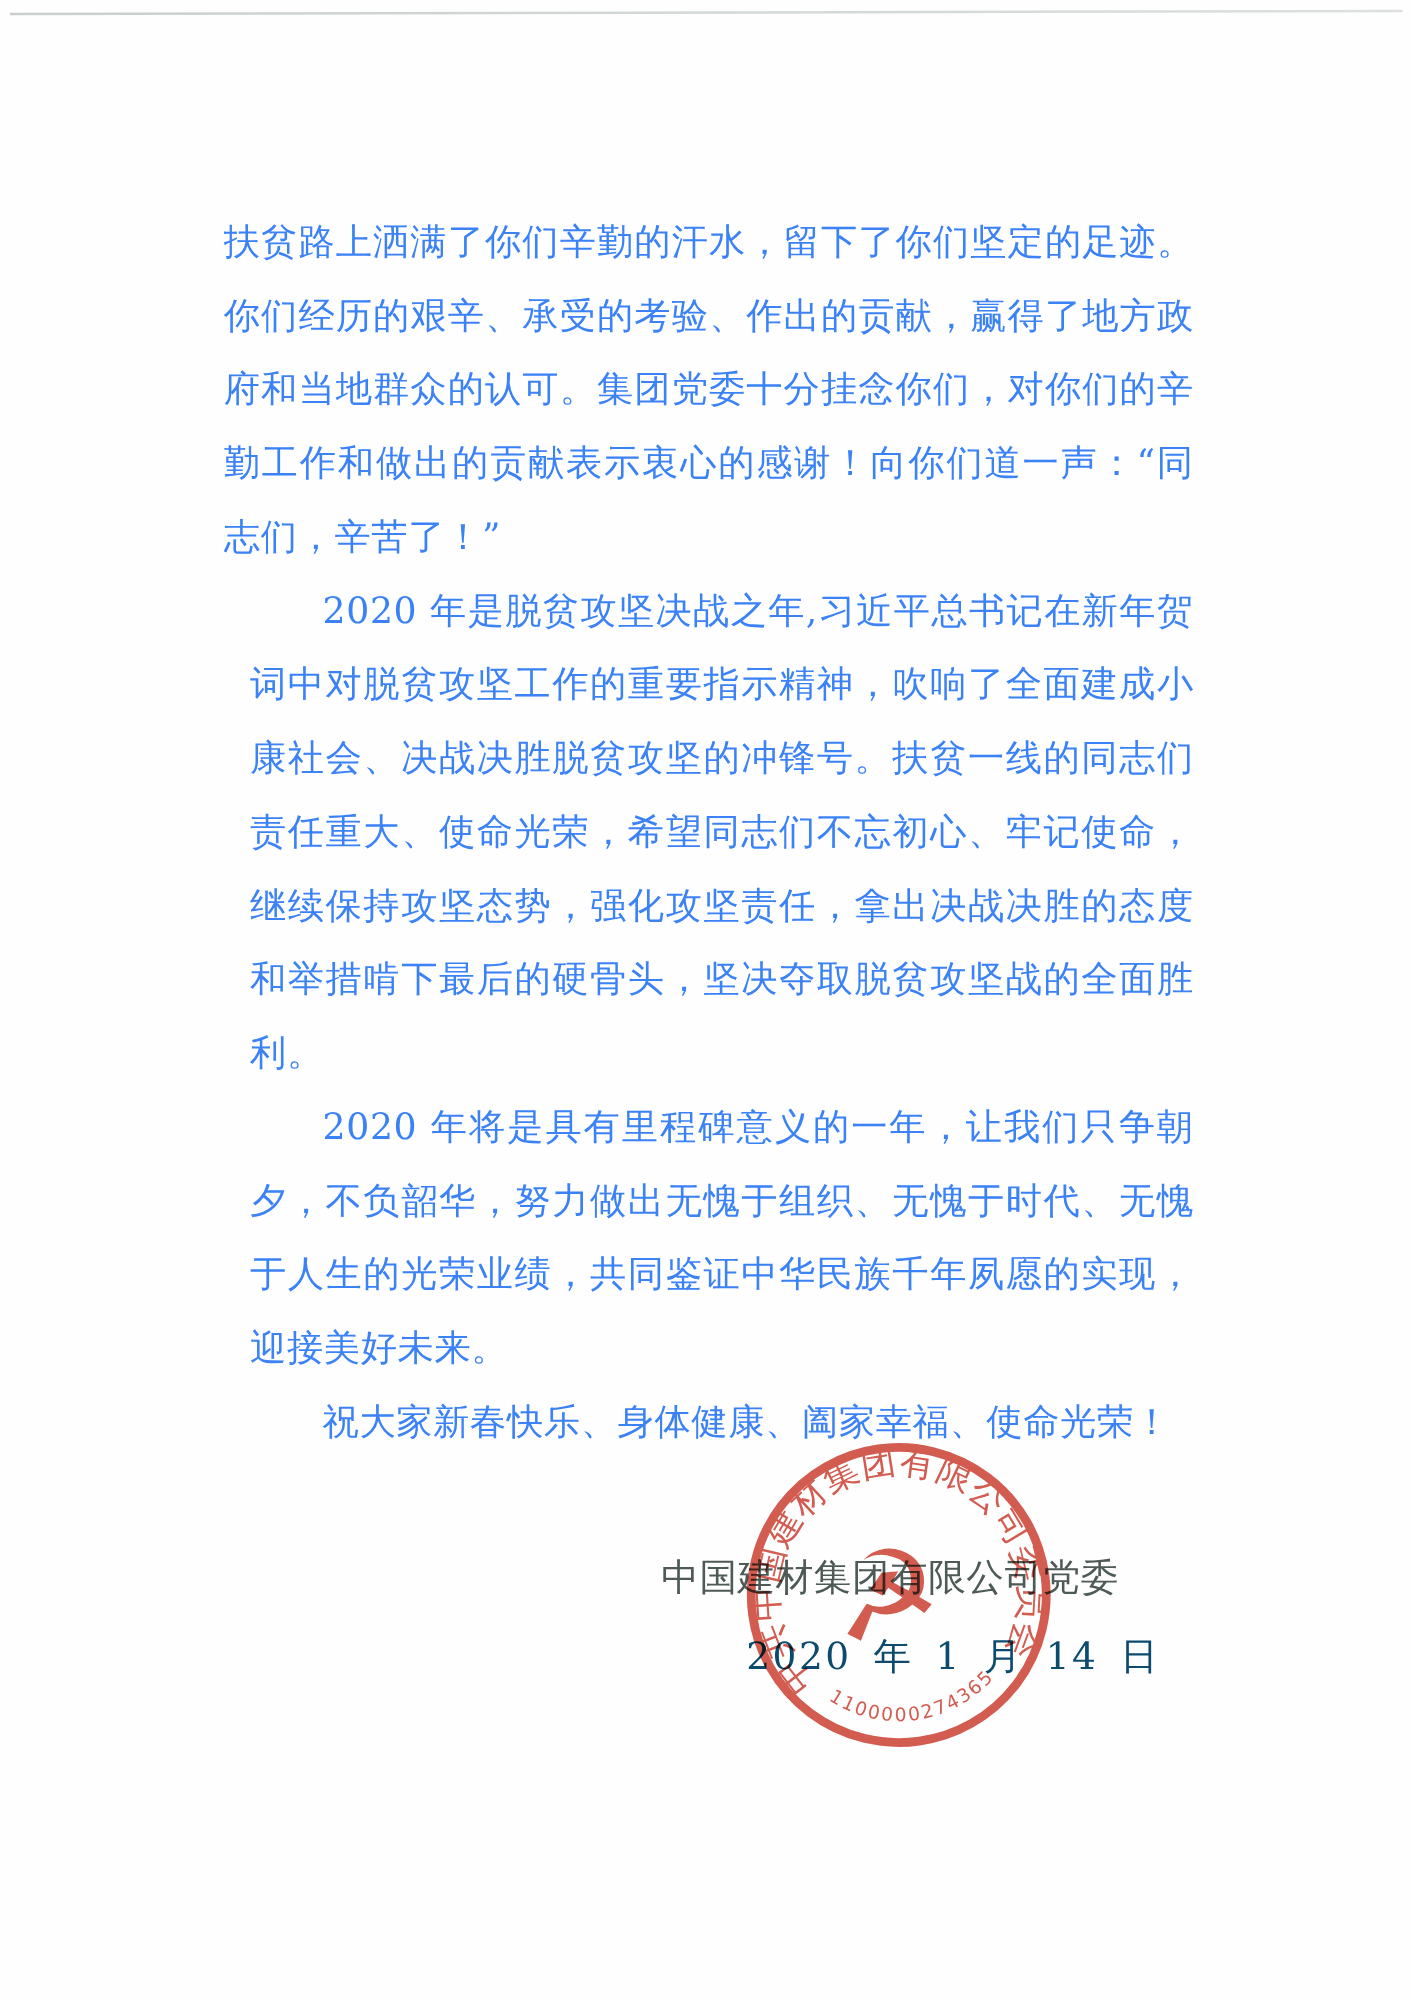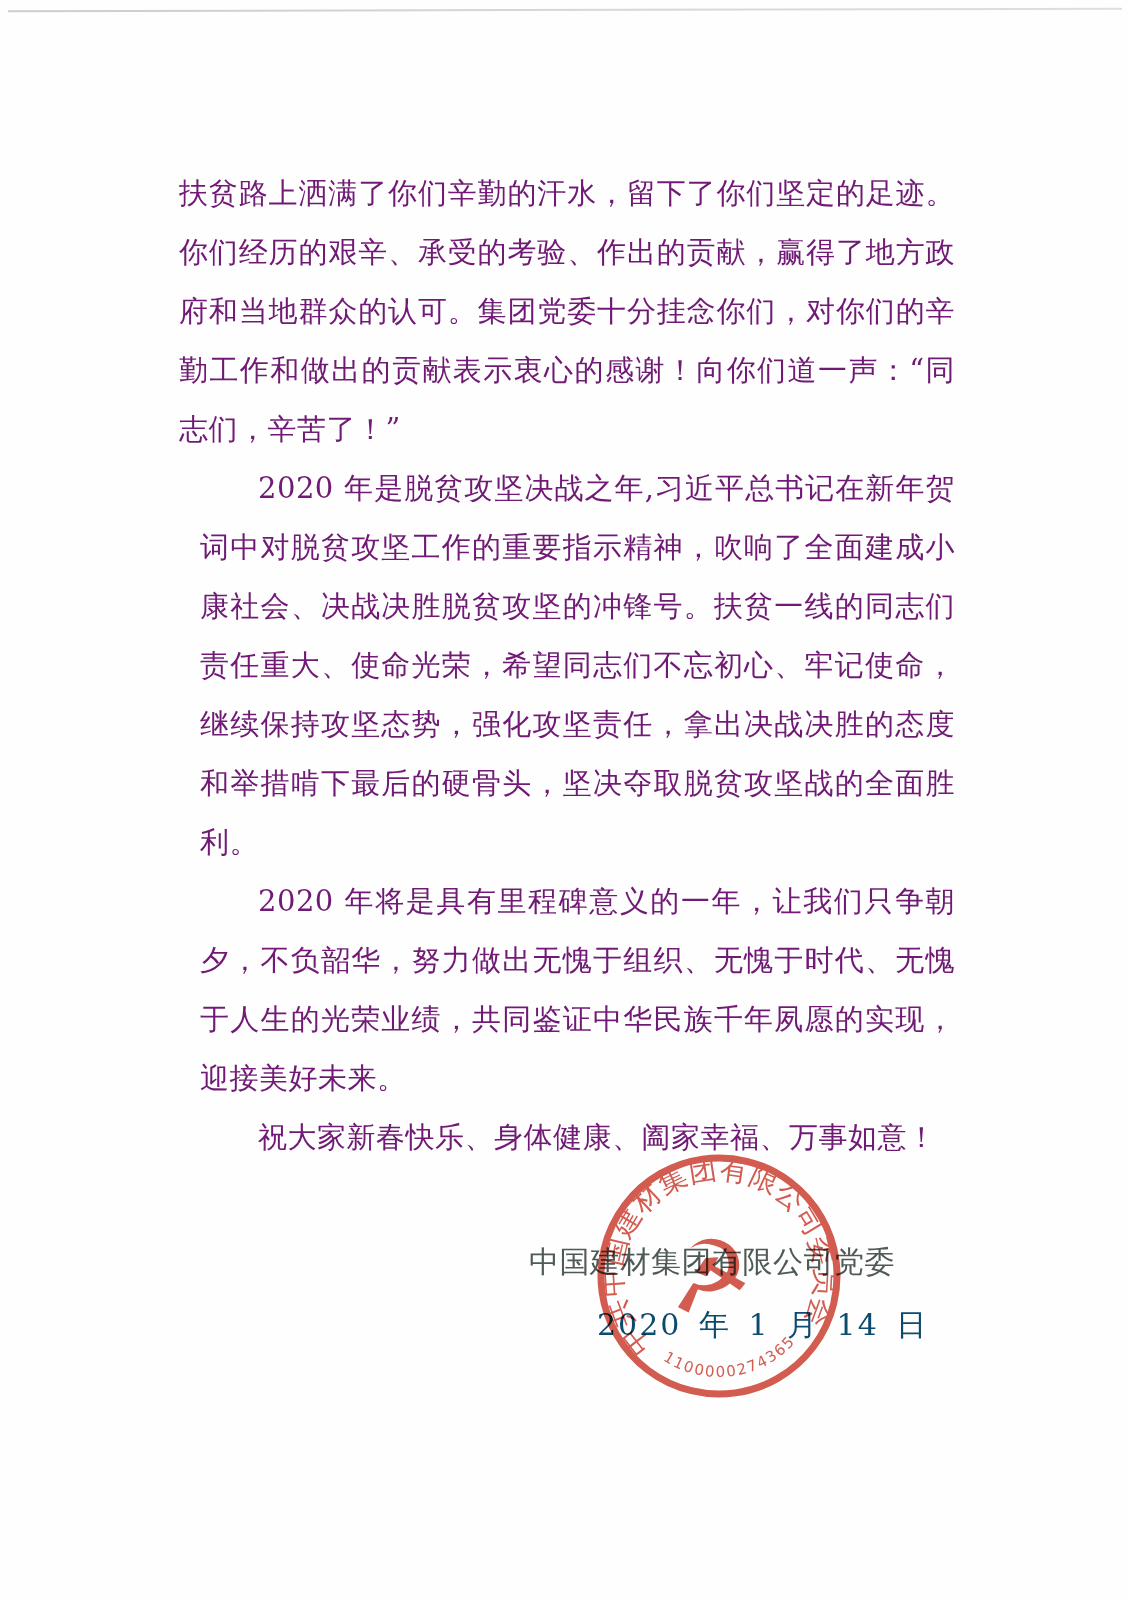--- a/index.html
+++ b/index.html
@@ -19,21 +19,21 @@
     position:absolute;
     left:8px;top:9px;width:1114px;height:2px;
     background:linear-gradient(90deg,#b7bfbd 0%,#c6cdcb 55%,#cfd5d3 100%);
     opacity:.75;
     transform:rotate(-0.12deg);
   }
   
   .letter-body{
     position:absolute;
     left:179px;top:164px;width:776px;
-    color:#701a75;
+    color:#3b82f6;
     font-size:29px;
     line-height:59px;
     text-align:justify;
     text-align-last:left;
     letter-spacing:.5px;
   }
   .letter-body p{margin:0;padding:0;}
   .letter-body p.indent{text-indent:2em;margin-left:21px;}
   
   .sig-org{
@@ -85,21 +85,21 @@
 
 <div class="page">
 
   <div class="scan-line"></div>
 
   <div class="letter-body">
 
   <p>扶贫路上洒满了你们辛勤的汗水，留下了你们坚定的足迹。你们经历的艰辛、承受的考验、作出的贡献，赢得了地方政府和当地群众的认可。集团党委十分挂念你们，对你们的辛勤工作和做出的贡献表示衷心的感谢！向你们道一声：“同志们，辛苦了！”</p>
       <p class="indent">2020 年是脱贫攻坚决战之年,习近平总书记在新年贺词中对脱贫攻坚工作的重要指示精神，吹响了全面建成小康社会、决战决胜脱贫攻坚的冲锋号。扶贫一线的同志们责任重大、使命光荣，希望同志们不忘初心、牢记使命，继续保持攻坚态势，强化攻坚责任，拿出决战决胜的态度和举措啃下最后的硬骨头，坚决夺取脱贫攻坚战的全面胜利。</p>
       <p class="indent">2020 年将是具有里程碑意义的一年，让我们只争朝夕，不负韶华，努力做出无愧于组织、无愧于时代、无愧于人生的光荣业绩，共同鉴证中华民族千年夙愿的实现，迎接美好未来。</p>
-      <p class="indent">祝大家新春快乐、身体健康、阖家幸福、万事如意！</p>
+      <p class="indent">祝大家新春快乐、身体健康、阖家幸福、使命光荣！</p>
     </div>
 
   <div class="sig-org">中国建材集团有限公司党委</div>
 
   <div class="sig-date">2020 年 1 月 14 日</div>
 
   <div class="seal">
     <svg viewBox="0 0 252 252" xmlns="http://www.w3.org/2000/svg">
       <defs>
         <path id="ringPath" d="M 49.6 185.7 A 97 97 0 1 1 202.4 185.7" fill="none"></path>

